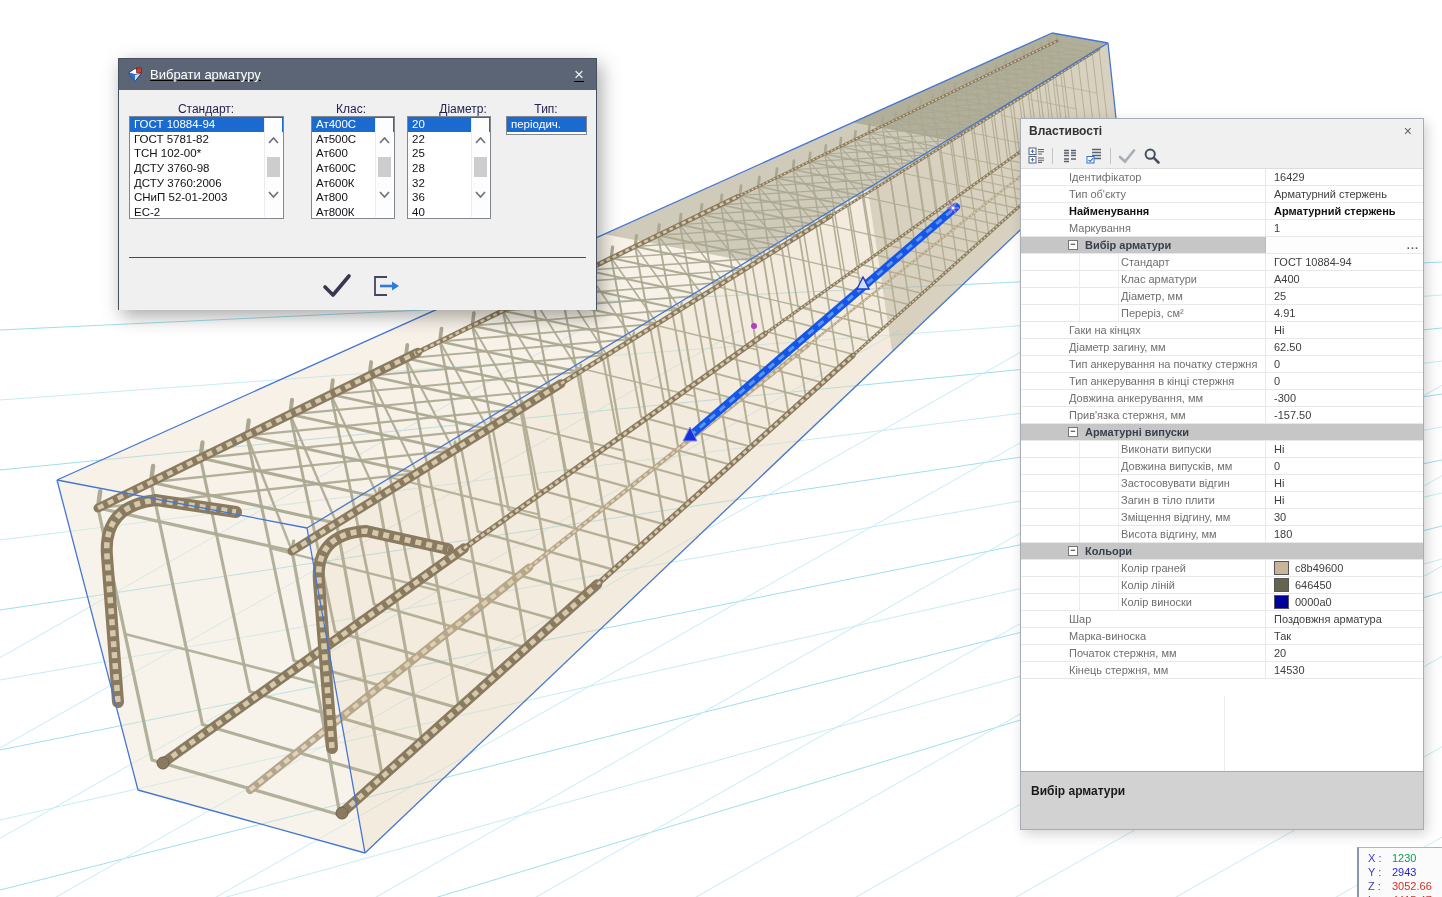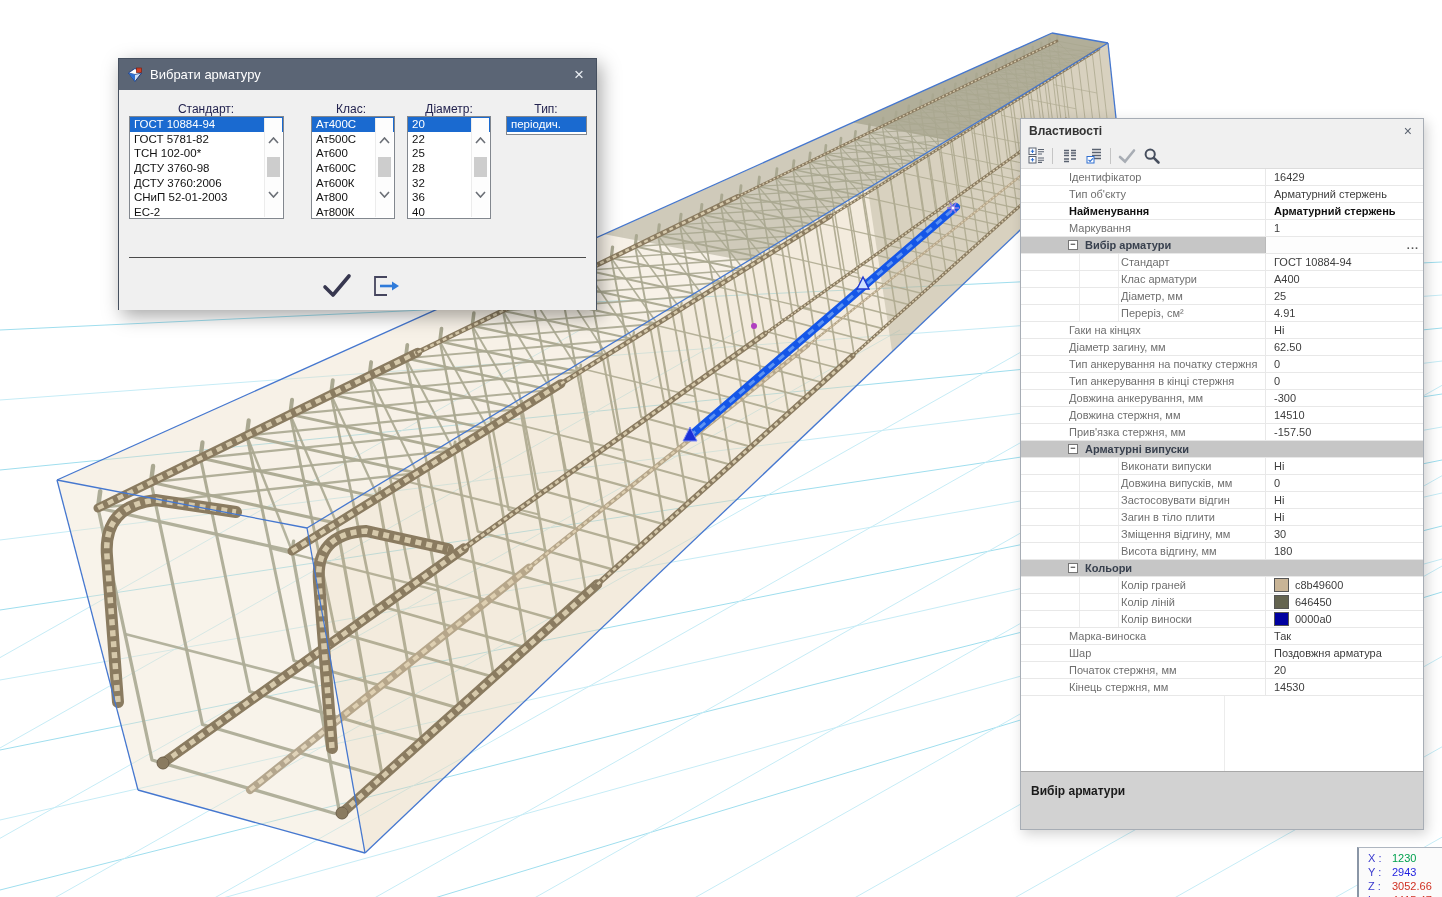--- a/index.html
+++ b/index.html
@@ -7,21 +7,21 @@
     width:1442px;height:897px;overflow:hidden;position:relative;background:#ffffff;
     font-family:"Liberation Sans","DejaVu Sans",sans-serif;
     -webkit-font-smoothing:antialiased;
   }
   
   #viewport{position:absolute;left:0;top:0;width:1442px;height:897px;}
   #scene{display:block;width:1442px;height:897px;}
 
   
   #dialog{position:absolute;left:118px;top:58px;width:479px;height:252px;
-    box-shadow:4px 6px 18px rgba(0,0,0,.35);border:1px solid #46505f;box-sizing:border-box;}
+    box-shadow:4px 6px 18px rgba(0,0,0,.35);border:1px solid #46505f;box-sizing:border-box;text-decoration:underline;}
   .dlg-titlebar{height:31px;background:#5b6575;display:flex;align-items:center;padding:0 8px;box-sizing:border-box;}
   .dlg-titlebar .ttl{color:#ffffff;font-size:13px;margin-left:7px;flex:1;}
   .dlg-close{color:#e9edf2;font-size:17px;line-height:17px;cursor:default;padding:0 4px;}
   .dlg-body{position:relative;height:220px;background:#f0f0f0;}
   .dd-tri{position:absolute;left:11px;top:42px;width:0;height:0;
     border-left:10px solid transparent;border-right:10px solid transparent;border-top:9px solid #3f3f72;}
   .col-label{position:absolute;top:12px;font-size:12px;color:#23234f;transform:translateX(-50%);white-space:nowrap;}
   .list{position:absolute;top:26px;background:#ffffff;border:1px solid #82878e;box-sizing:border-box;overflow:hidden;}
   .item{height:14.7px;line-height:14.6px;font-size:11.5px;color:#111;padding-left:4px;white-space:nowrap;}
   .item.sel{background:#1a6ad0;color:#fff;}
@@ -426,21 +426,21 @@
           <div class="sb">
             <svg style="top:19%" width="11" height="7" viewBox="0 0 11 7">
               <path d="M1,6 L5.5,1 L10,6" fill="none" stroke="#6b6f76" stroke-width="1.6"></path>
             </svg>
         <div class="thumb"></div>
         <svg style="top:74%" width="11" height="7" viewBox="0 0 11 7">
               <path d="M1,1 L5.5,6 L10,1" fill="none" stroke="#6b6f76" stroke-width="1.6"></path>
             </svg>
           </div>
         </div>
-        <div class="col-label" style="left: 330px;">Діаметр:</div>
+        <div class="col-label" style="left: 344px;">Діаметр:</div>
         <div class="list" style="left: 288px; width: 84px; height: 103px;">
           <div class="item sel">20</div>
           <div class="item">22</div>
           <div class="item">25</div>
           <div class="item">28</div>
           <div class="item">32</div>
           <div class="item">36</div>
           <div class="item">40</div>
           <div class="sb">
             <svg style="top:19%" width="11" height="7" viewBox="0 0 11 7">
@@ -567,24 +567,20 @@
       </div>
       <div class="prow">
         <div class="pl">Тип анкерування в кінці стержня</div>
         <div class="pv">0</div>
       </div>
       <div class="prow">
         <div class="pl">Довжина анкерування, мм</div>
         <div class="pv">-300</div>
       </div>
       <div class="prow">
-        <div class="pl">Довжина стержня, мм</div>
-        <div class="pv">14510</div>
-      </div>
-      <div class="prow">
         <div class="pl">Прив'язка стержня, мм</div>
         <div class="pv">-157.50</div>
       </div>
       <div class="prow grp">
         <div class="pl"><span class="mbox">−</span>Арматурні випуски</div>
         <div class="pv"></div>
       </div>
       <div class="prow ind">
         <div class="pl"><i class="g1"></i><i class="g2"></i>Виконати випуски</div>
         <div class="pv">Ні</div>
@@ -619,26 +615,26 @@
       </div>
       <div class="prow ind">
         <div class="pl"><i class="g1"></i><i class="g2"></i>Колір ліній</div>
         <div class="pv"><span class="swatch" style="background: rgb(100, 100, 80);"></span>646450</div>
       </div>
       <div class="prow ind">
         <div class="pl"><i class="g1"></i><i class="g2"></i>Колір виноски</div>
         <div class="pv"><span class="swatch" style="background: rgb(0, 0, 160);"></span>0000a0</div>
       </div>
       <div class="prow">
+        <div class="pl">Шар</div>
+        <div class="pv">Поздовжня арматура</div>
+      </div>
+      <div class="prow">
         <div class="pl">Марка-виноска</div>
         <div class="pv">Так</div>
-      </div>
-      <div class="prow">
-        <div class="pl">Шар</div>
-        <div class="pv">Поздовжня арматура</div>
       </div>
       <div class="prow">
         <div class="pl">Початок стержня, мм</div>
         <div class="pv">20</div>
       </div>
       <div class="prow">
         <div class="pl">Кінець стержня, мм</div>
         <div class="pv">14530</div>
       </div>
     </div>

